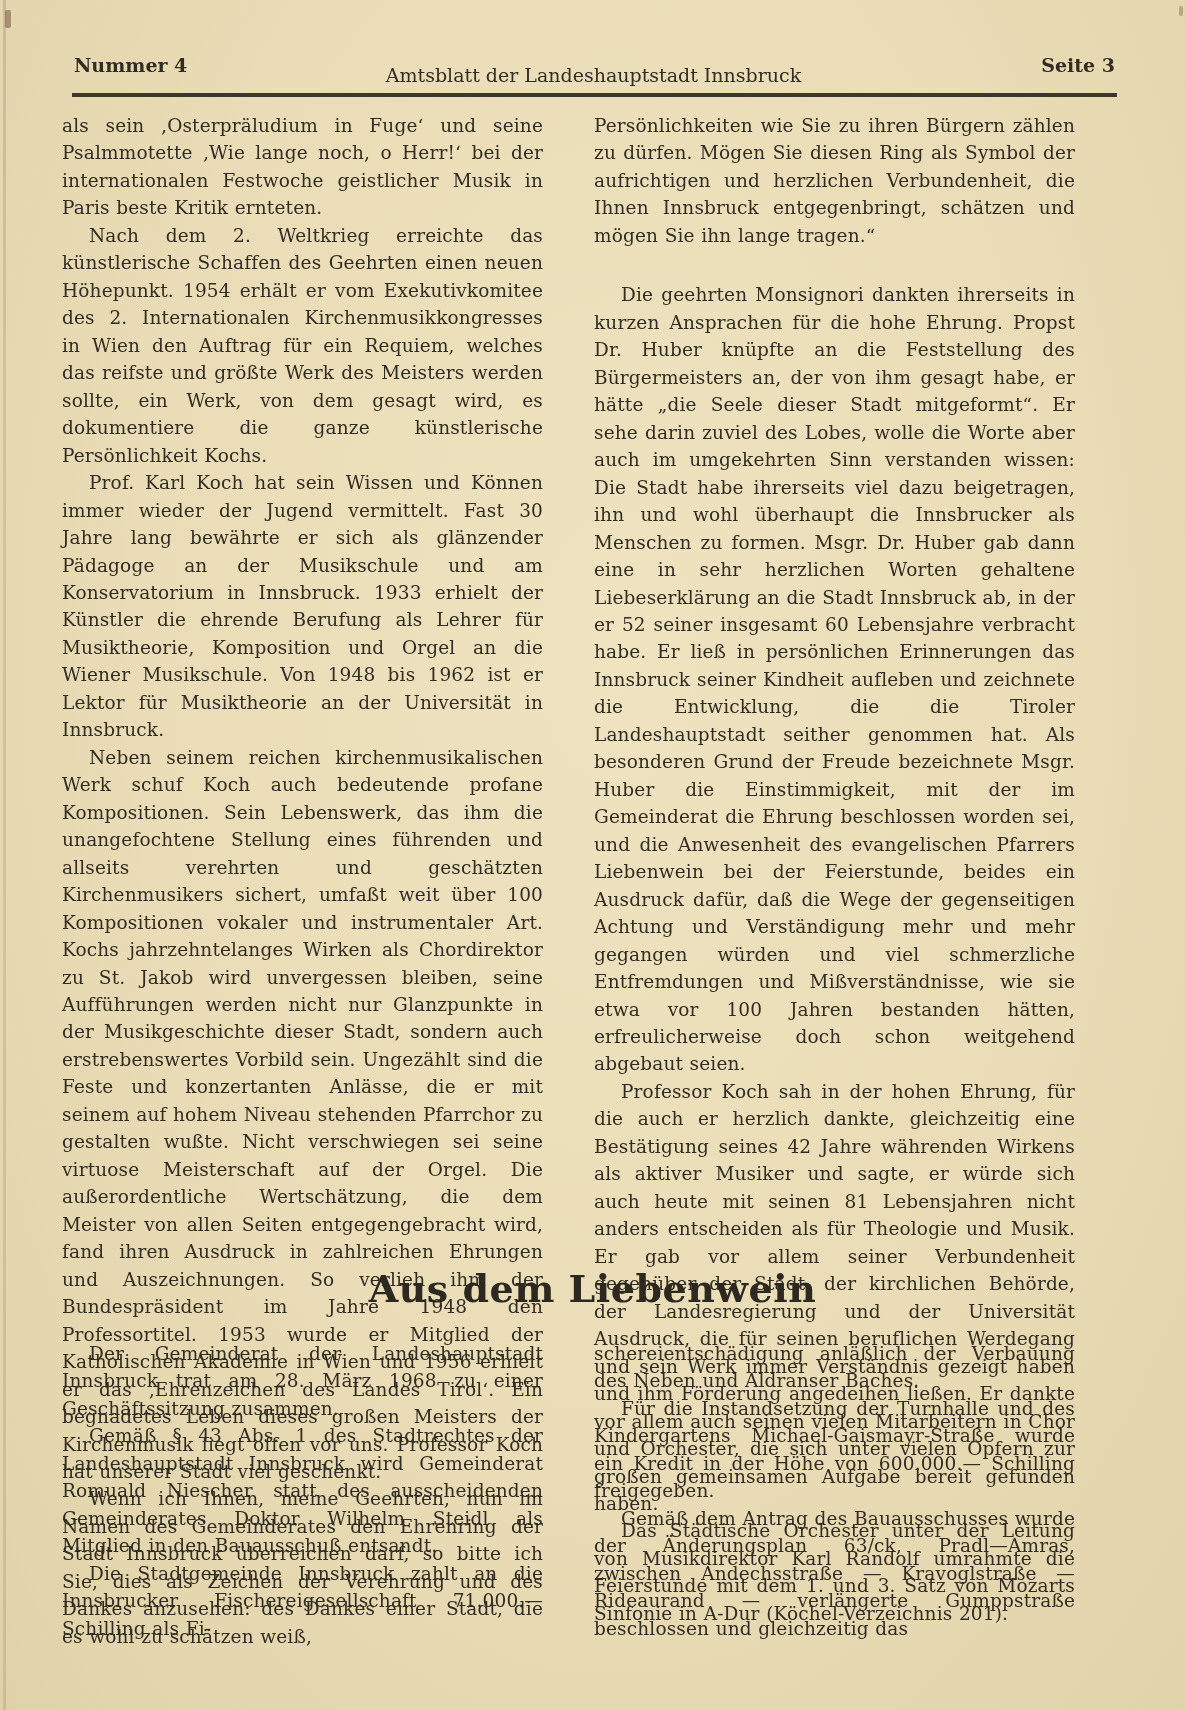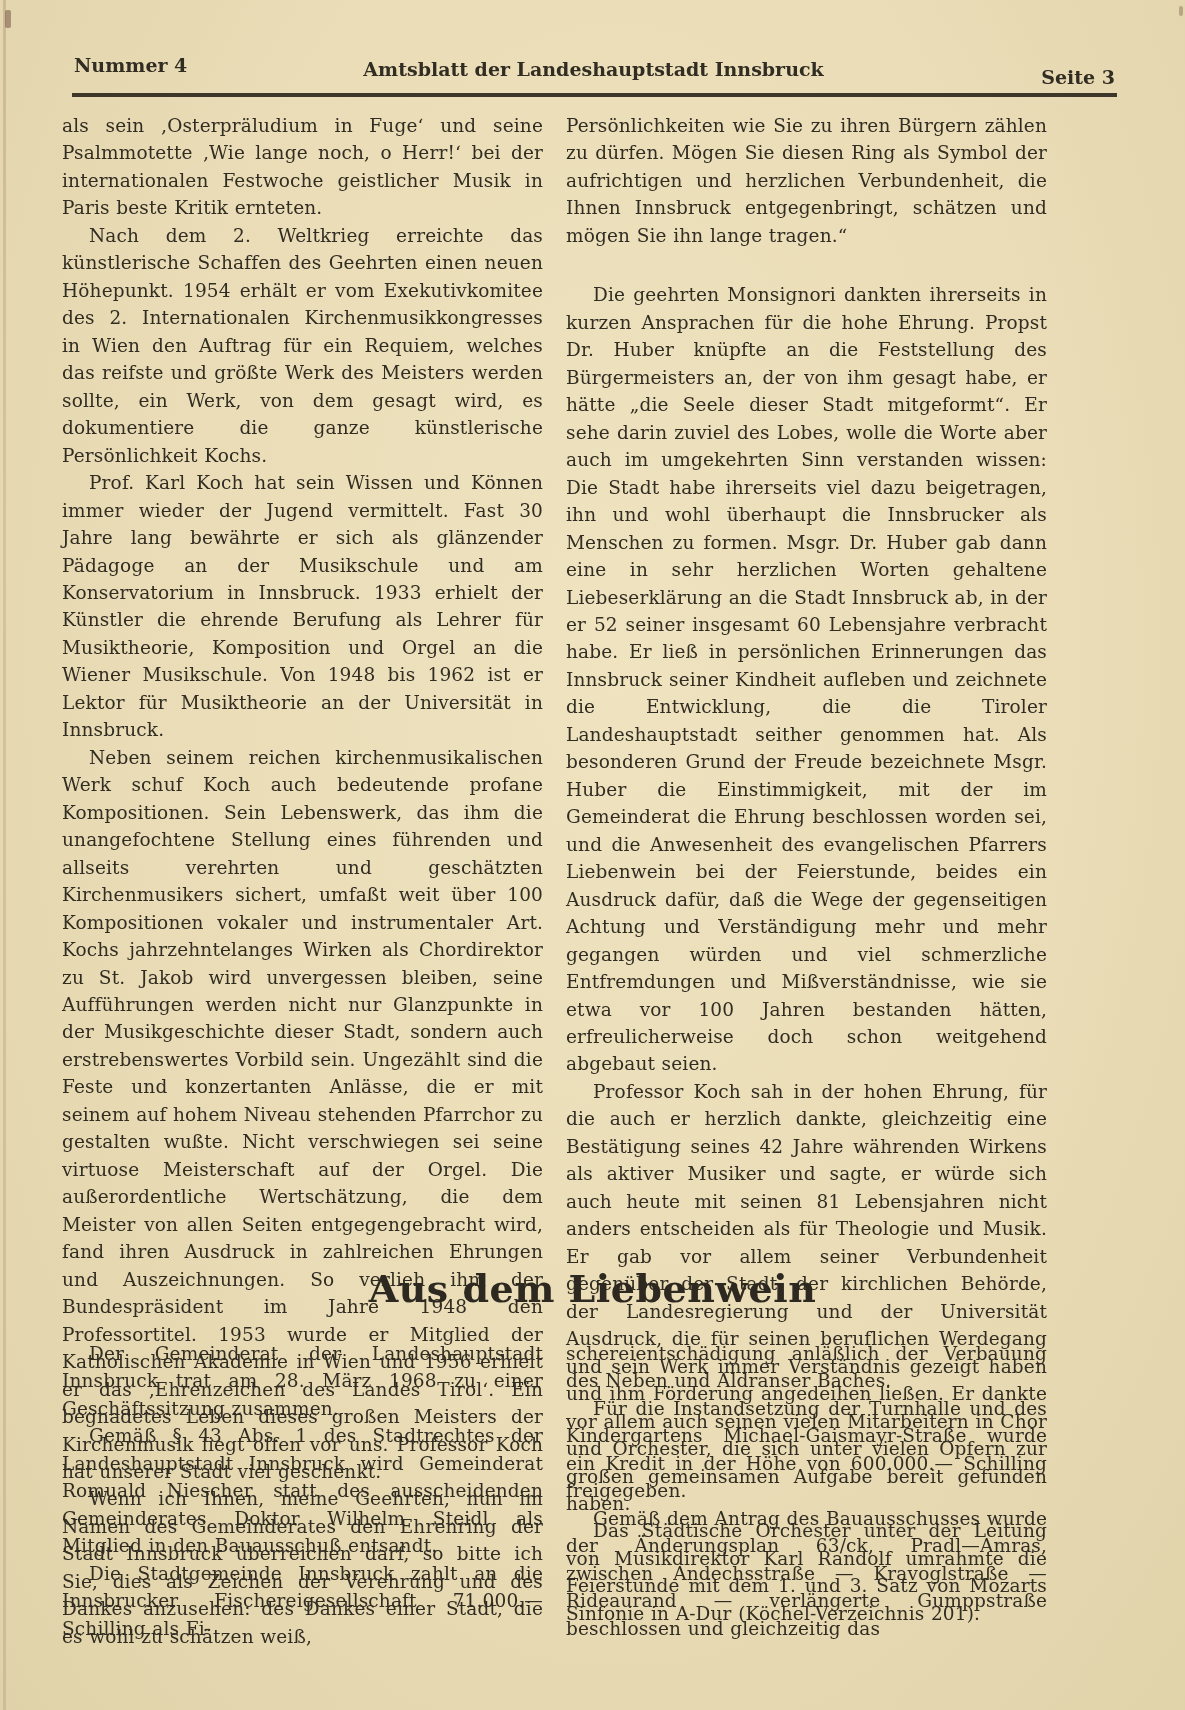--- a/index.html
+++ b/index.html
@@ -16,26 +16,26 @@
   .edge-line {
     position:absolute; left:3px; top:0; bottom:0; width:3px;
     background:linear-gradient(#b9a184, #c7b190 30%, #bfa98a);
     opacity:.55;
   }
   .speck-a { position:absolute; left:5px; top:10px; width:6px; height:18px; background:#6b4a3a; opacity:.5; border-radius:2px;}
   .speck-b { position:absolute; right:2px; top:6px; width:4px; height:10px; background:#7a5b45; opacity:.4; border-radius:2px;}
 
   .masthead { position:absolute; top:54px; left:72px; right:70px; height:26px; }
   .masthead .issue { position:absolute; left:2px; top:0; font-size:19px; font-weight:bold; }
-  .masthead .title { position:absolute; left:50%; top:4px; transform:translateX(-50%); font-size:19px; font-weight:bold; white-space:nowrap; }
-  .masthead .pageno { position:absolute; right:0; top:12px; font-size:19px; font-weight:bold; }
+  .masthead .title { position:absolute; left:50%; top:10px; transform:translateX(-50%); font-size:19px; font-weight:normal; white-space:nowrap; }
+  .masthead .pageno { position:absolute; right:0; top:0; font-size:19px; font-weight:bold; }
 
   .rule { position:absolute; top:93px; left:72px; right:68px; height:4px; background:#3d372b; }
 
-  .cols { position:absolute; left:62px; width:1018px; display:flex; gap:23px; }
+  .cols { position:absolute; left:62px; width:1018px; display:flex; gap:51px; }
   .cols.top { top:112px; }
   .cols.bottom { top:1340px;align-items:flex-end; }
   .col { width:481px; }
 
   p.body-par {
     margin:0;
     font-size:18.5px;
     line-height:1.485;
     text-align:justify;
     letter-spacing:.15px;

